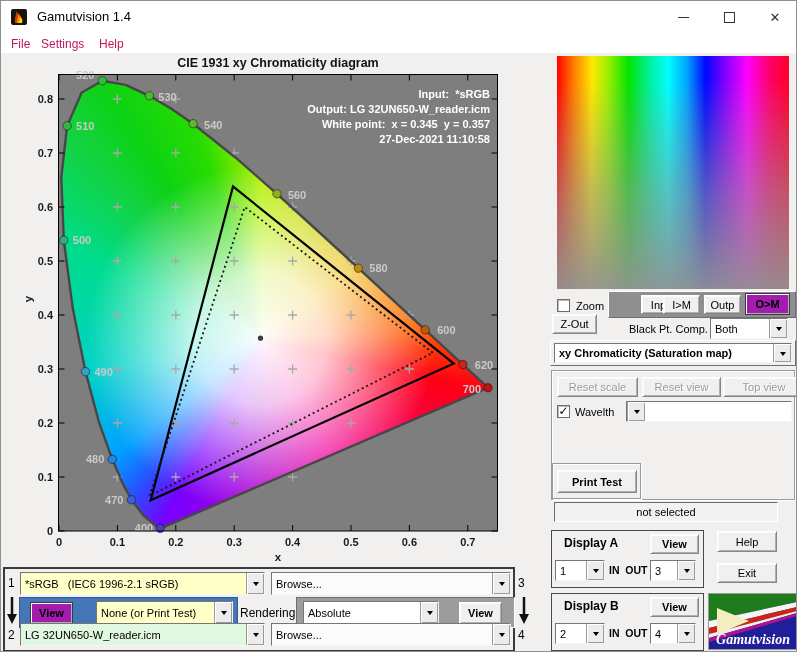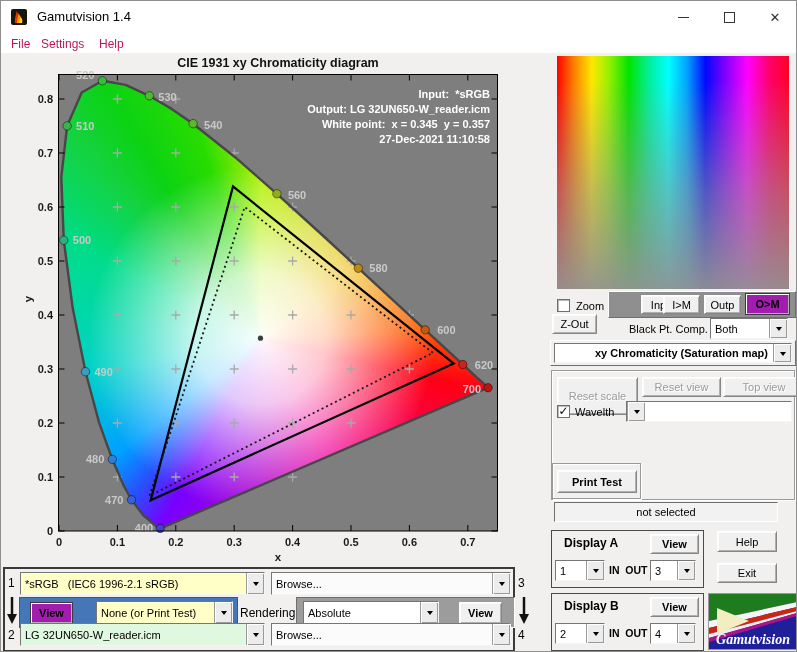--- a/index.html
+++ b/index.html
@@ -171,29 +171,29 @@
   <div class="btn" style="left:551px;top:313px;width:45px;height:20px;">Z-Out</div>
   <span class="lbl" style="left:628px;top:322px;">Black Pt. Comp.</span>
   <div class="combo" style="left:709px;top:317px;width:78px;height:21px;">
     <span class="cfield">Both</span>
     <span class="cbtn">
         <i class="carr"></i>
       </span>
   </div>
 
   <div class="panel-raised" style="left:549px;top:339px;width:246px;height:26px;background:#f0f0f0;"></div>
-  <div class="combo bold" style="left:553px;top:342px;width:238px;height:20px;padding-left:36px;">
+  <div class="combo bold" style="left:553px;top:342px;width:238px;height:20px;">
     <span class="cfield">xy Chromaticity (Saturation map)</span>
     <span class="cbtn">
         <i class="carr"></i>
       </span>
   </div>
 
   <div class="grpbox" style="left:550px;top:369px;width:244px;height:130px;"></div>
-  <div class="btn disabled" style="left:556px;top:376px;width:81px;height:38px;text-align:center;">Reset scale</div>
+  <div class="btn disabled" style="left:556px;top:376px;width:81px;height:20px;text-align:center;">Reset scale</div>
   <div class="btn disabled" style="left:641px;top:376px;width:79px;height:20px;">Reset view</div>
   <div class="btn disabled" style="left:722px;top:376px;width:82px;height:20px;">Top view</div>
   <div class="cb" style="left:556px;top:404px;">
       <span>✓</span>
     </div>
   <span class="lbl" style="left:574px;top:405px;">Wavelth</span>
   <div class="combo" style="left:625px;top:400px;width:166px;height:21px;">
     <span class="cbtn">
         <i class="carr"></i>
       </span>

